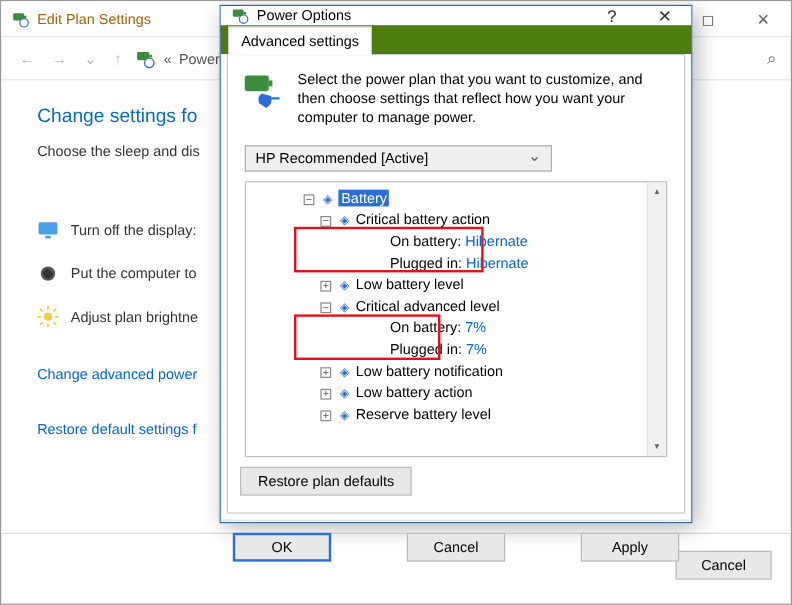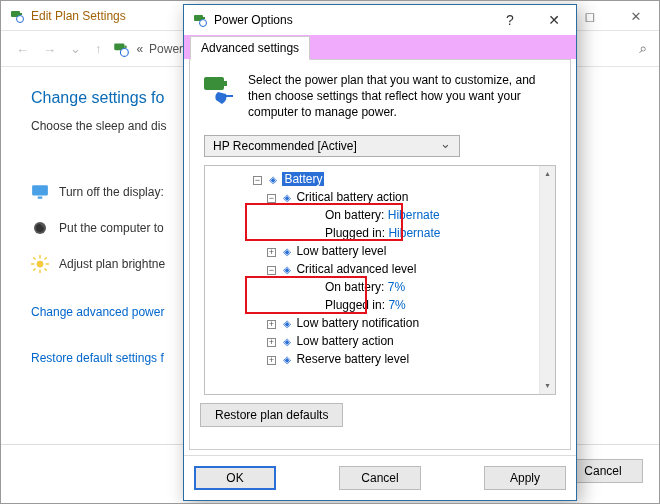--- a/index.html
+++ b/index.html
@@ -129,21 +129,21 @@
       background: #e8e8e8;
       border: 1px solid #bbb;
       margin-left: 8px;
     }
     
     .dlg {
       position: absolute;
       left: 182px;
       top: 3px;
       width: 394px;
-      height: 497px;
+      height: 432px;
       background: #fff;
       border: 1px solid #2b6ca3;
       box-shadow: 4px 4px 18px rgba(0,0,0,0.3);
       display: flex;
       flex-direction: column;
     }
     .dlg-titlebar {
       height: 30px;
       background: #fff;
       display: flex;
@@ -167,21 +167,21 @@
       width: 44px;
       display: flex;
       align-items: center;
       justify-content: center;
       color: #333;
       font-size: 14px;
     }
     .dlg-tabs {
       display: flex;
       padding: 0 6px;
-      background: #f0abfc;
+      background: #4d7c0f;
     }
     .dlg-tab {
       padding: 4px 10px;
       border: 1px solid #ccc;
       border-bottom: 1px solid #fff;
       background: #fff;
       position: relative;
       top: 1px;
       z-index: 2;
     }

